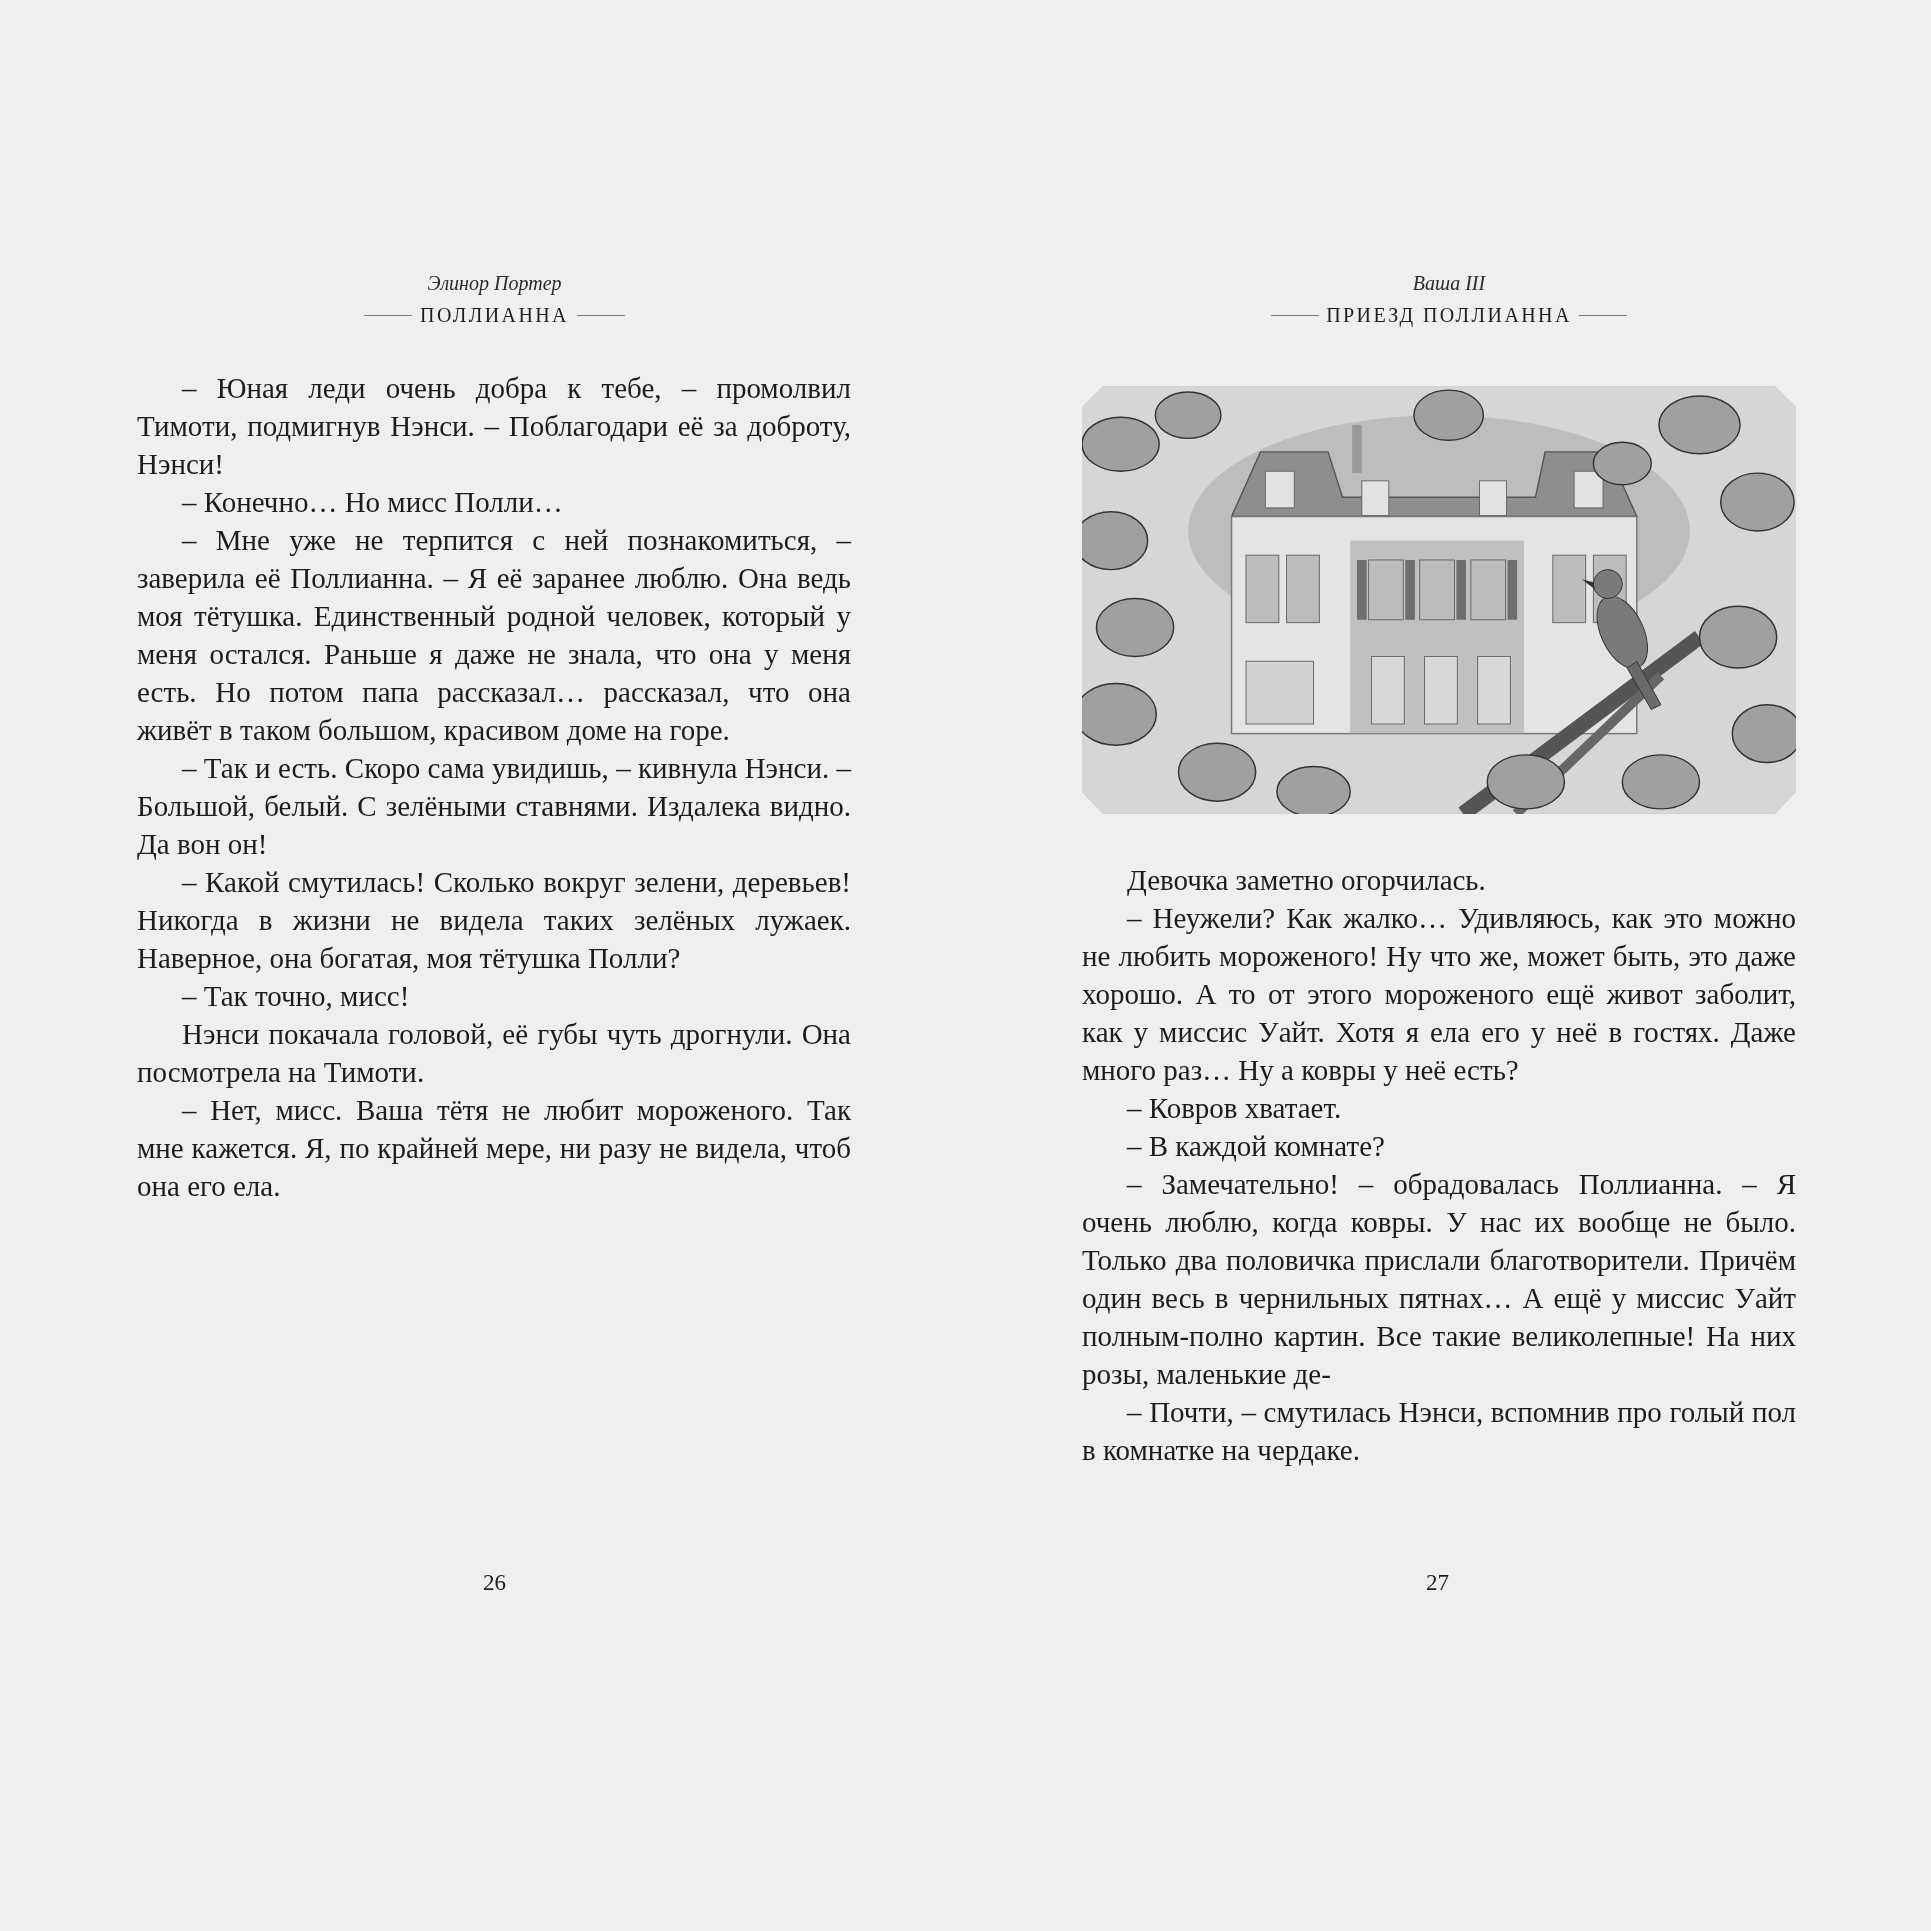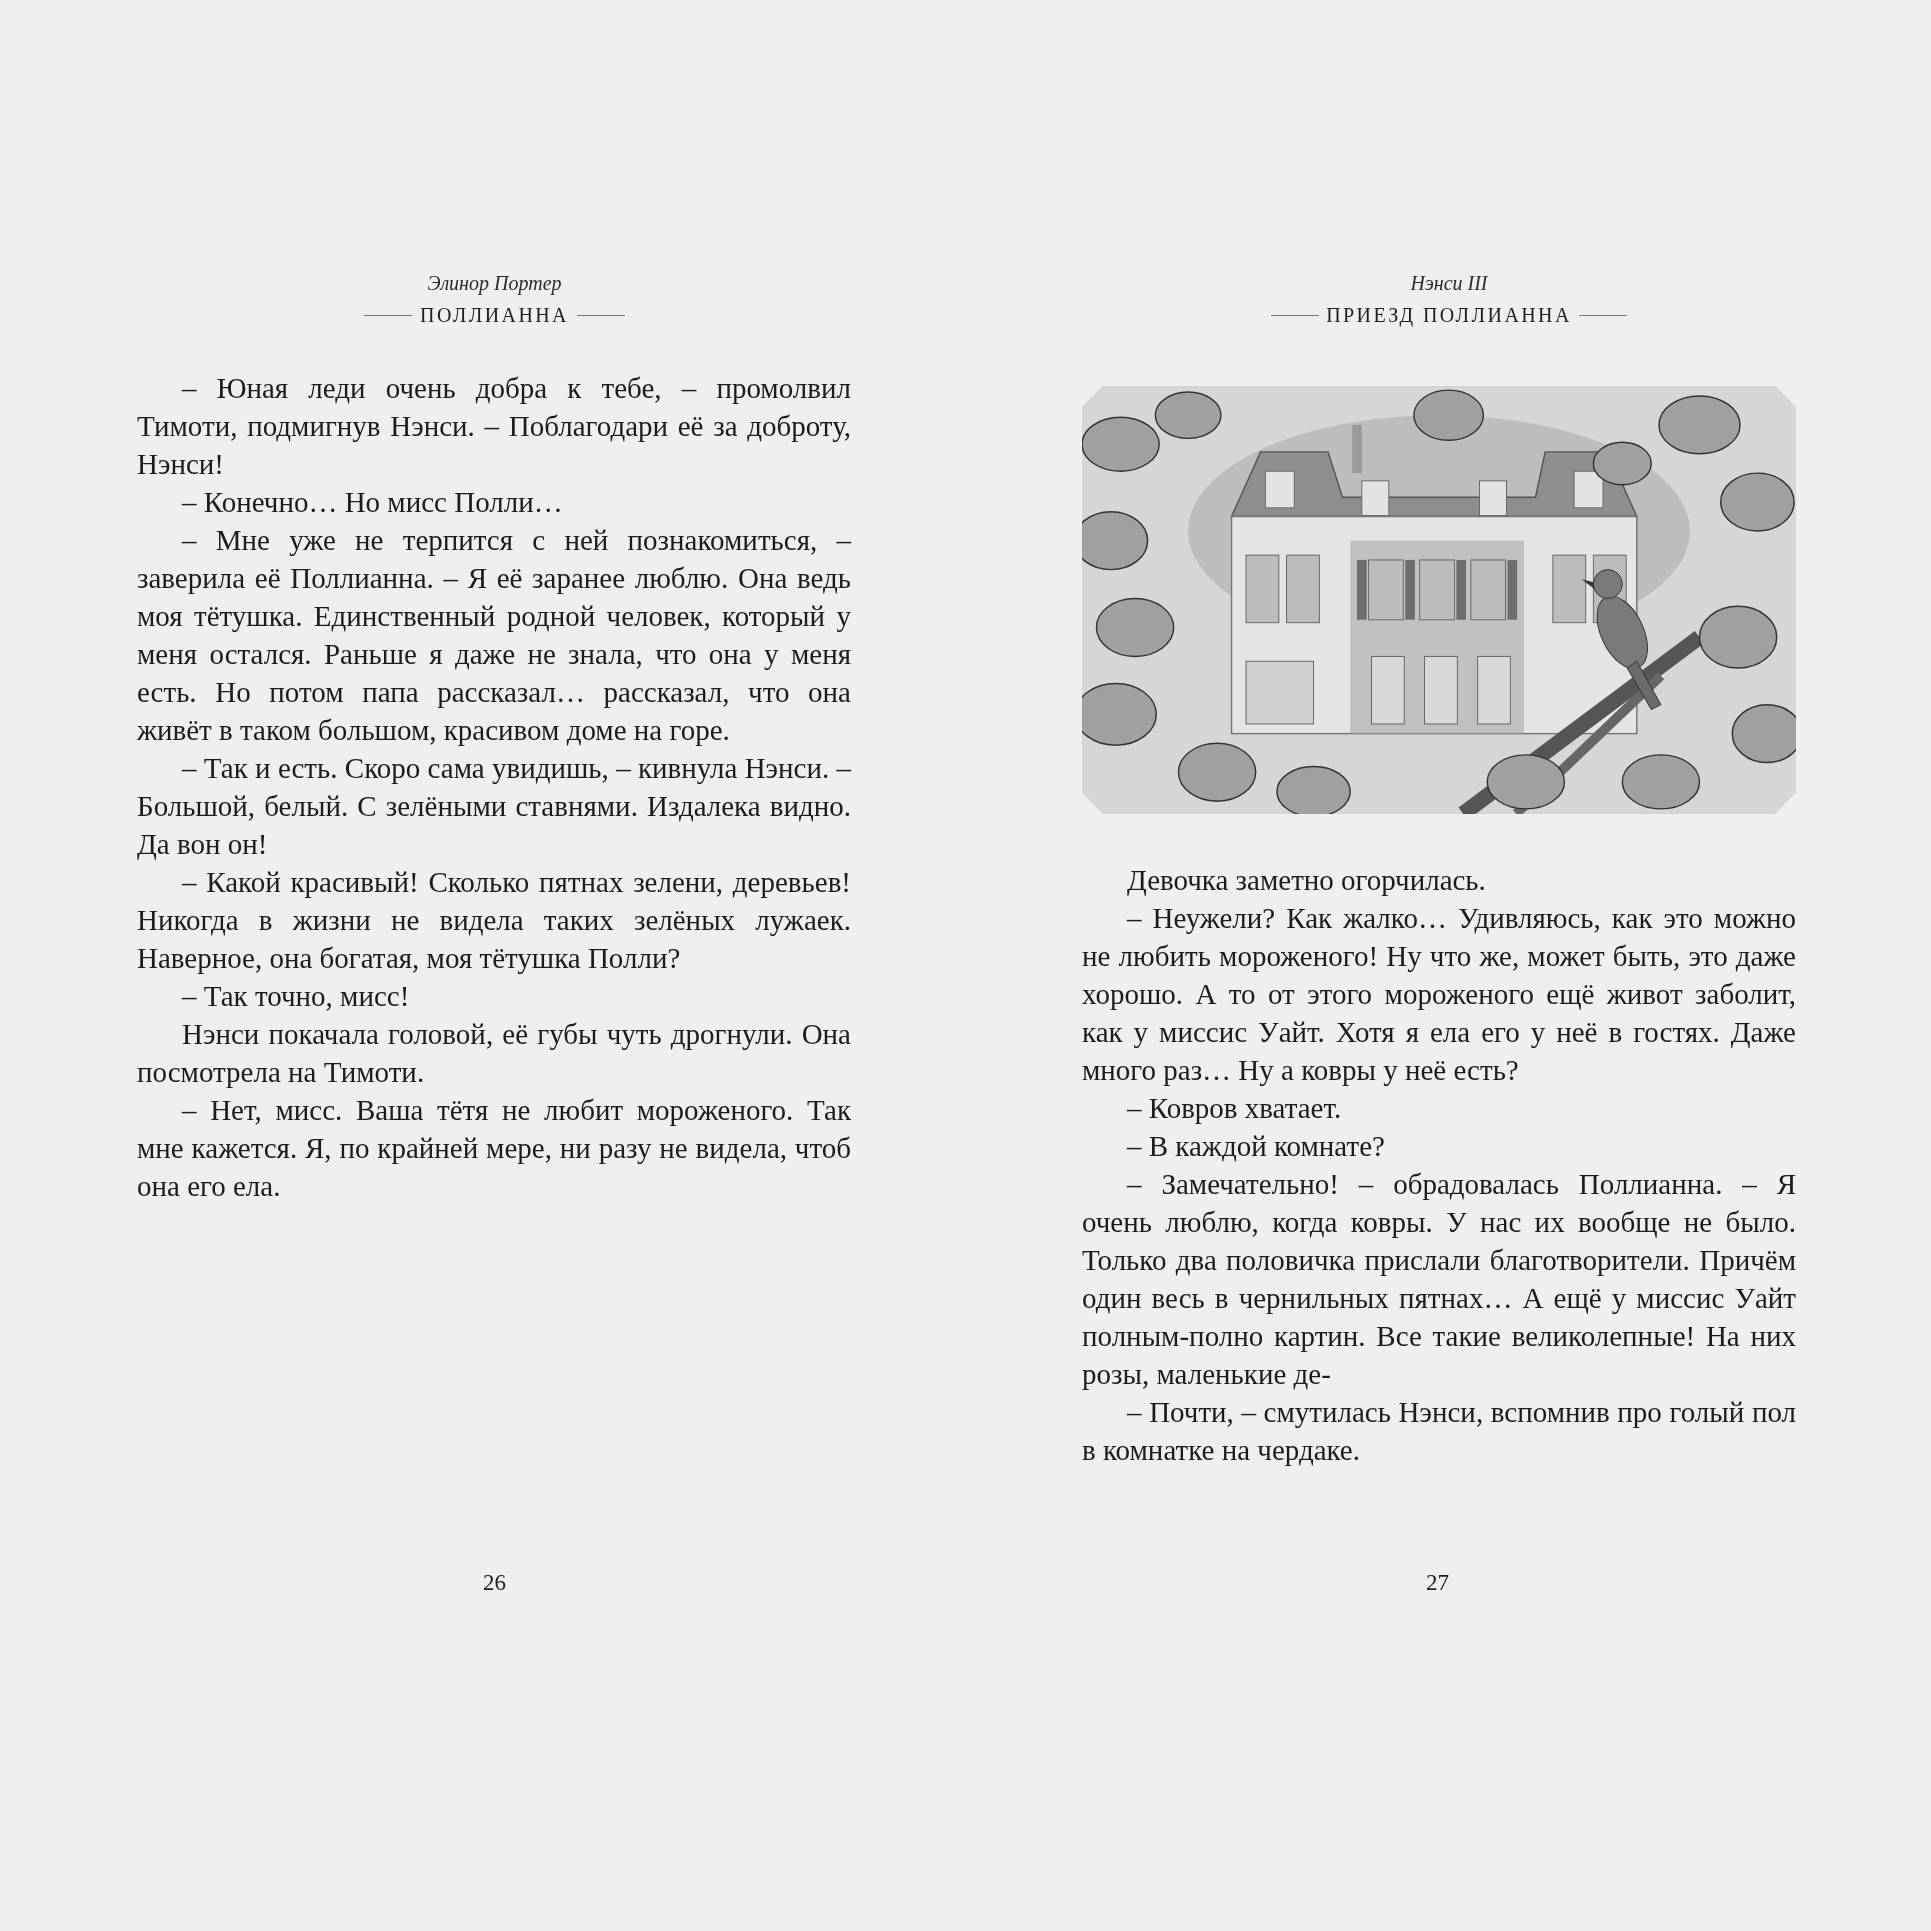--- a/index.html
+++ b/index.html
@@ -39,31 +39,31 @@
       <span class="rule"></span>
       <span>ПОЛЛИАННА</span>
       <span class="rule"></span>
     </div>
   </div>
   <div class="text-block">
     <p class="para">– Юная леди очень добра к тебе, – промолвил Тимоти, подмигнув Нэнси. – Поблагодари её за доброту, Нэнси!</p>
     <p class="para">– Конечно… Но мисс Полли…</p>
     <p class="para">– Мне уже не терпится с ней познакомиться, – заверила её Поллианна. – Я её заранее люблю. Она ведь моя тётушка. Единственный родной человек, который у меня остался. Раньше я даже не знала, что она у меня есть. Но потом папа рассказал… рассказал, что она живёт в таком большом, красивом доме на горе.</p>
     <p class="para">– Так и есть. Скоро сама увидишь, – кивнула Нэнси. – Большой, белый. С зелёными ставнями. Издалека видно. Да вон он!</p>
-    <p class="para">– Какой красивый! Сколько пятнах зелени, деревьев! Никогда в жизни не видела таких зелёных лужаек. Наверное, она богатая, моя тётушка Полли?</p>
+    <p class="para">– Какой смутилась! Сколько вокруг зелени, деревьев! Никогда в жизни не видела таких зелёных лужаек. Наверное, она богатая, моя тётушка Полли?</p>
     <p class="para">– Так точно, мисс!</p>
     <p class="para">Нэнси покачала головой, её губы чуть дрогнули. Она посмотрела на Тимоти.</p>
     <p class="para">– Нет, мисс. Ваша тётя не любит мороженого. Так мне кажется. Я, по крайней мере, ни разу не видела, чтоб она его ела.</p>
   </div>
   <div class="folio">26</div>
 </div>
 
 <div class="page right">
   <div class="running-head">
-    <div class="rh-line1">Нэнси III</div>
+    <div class="rh-line1">Ваша III</div>
     <div class="rh-line2">
       <span class="rule"></span>
       <span>ПРИЕЗД ПОЛЛИАННА</span>
       <span class="rule"></span>
     </div>
   </div>
 
   <div class="illustration">
     <svg width="714" height="428" viewBox="0 0 740 443" xmlns="http://www.w3.org/2000/svg">
       <rect width="740" height="443" fill="#d6d6d6"></rect>

